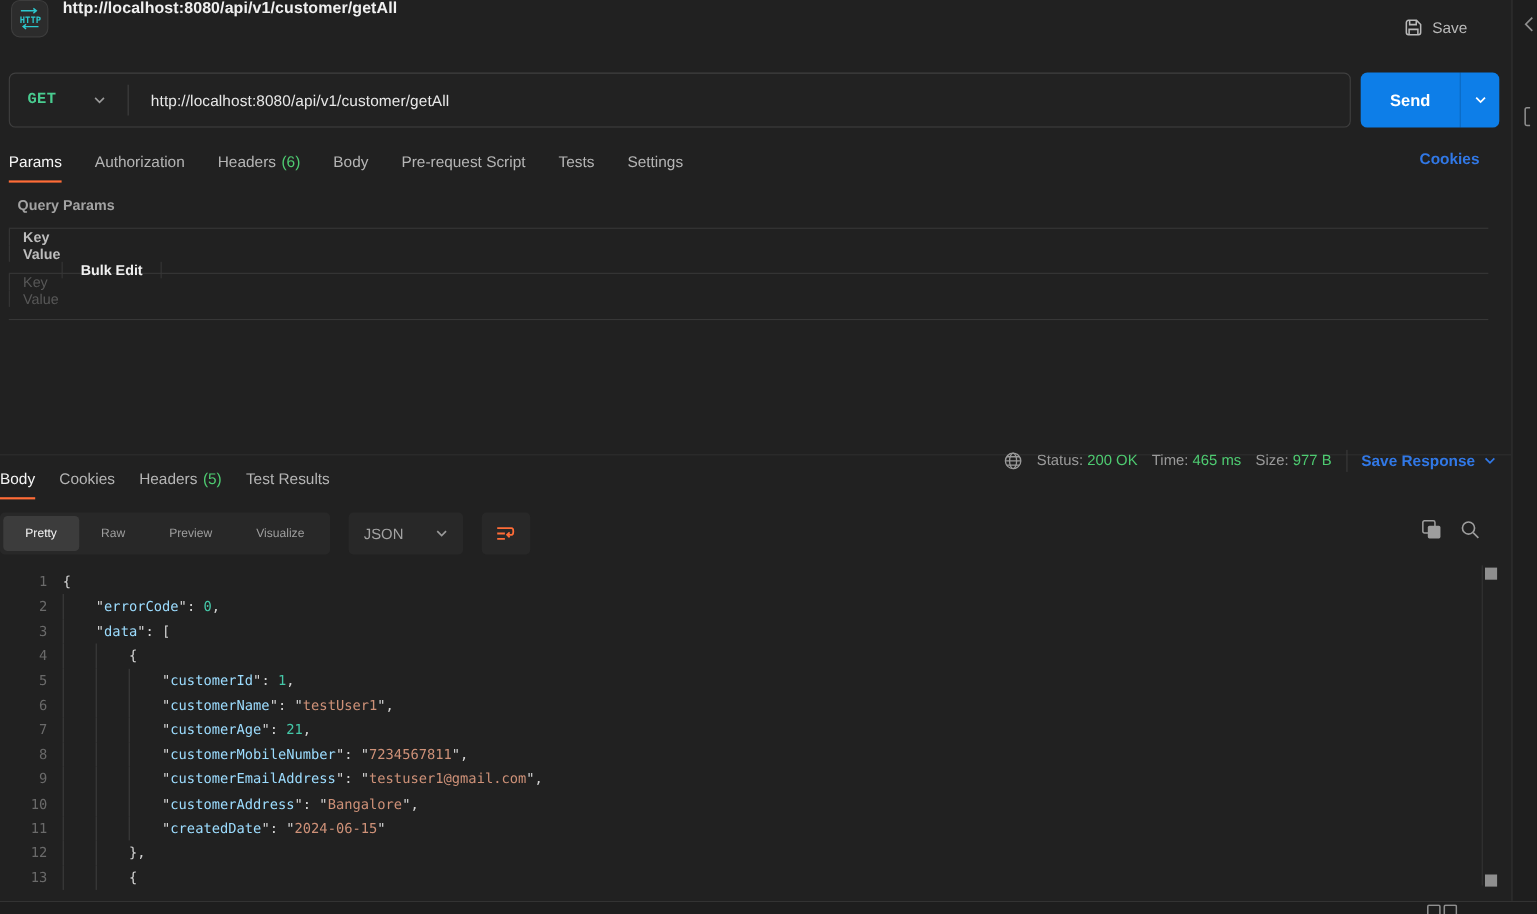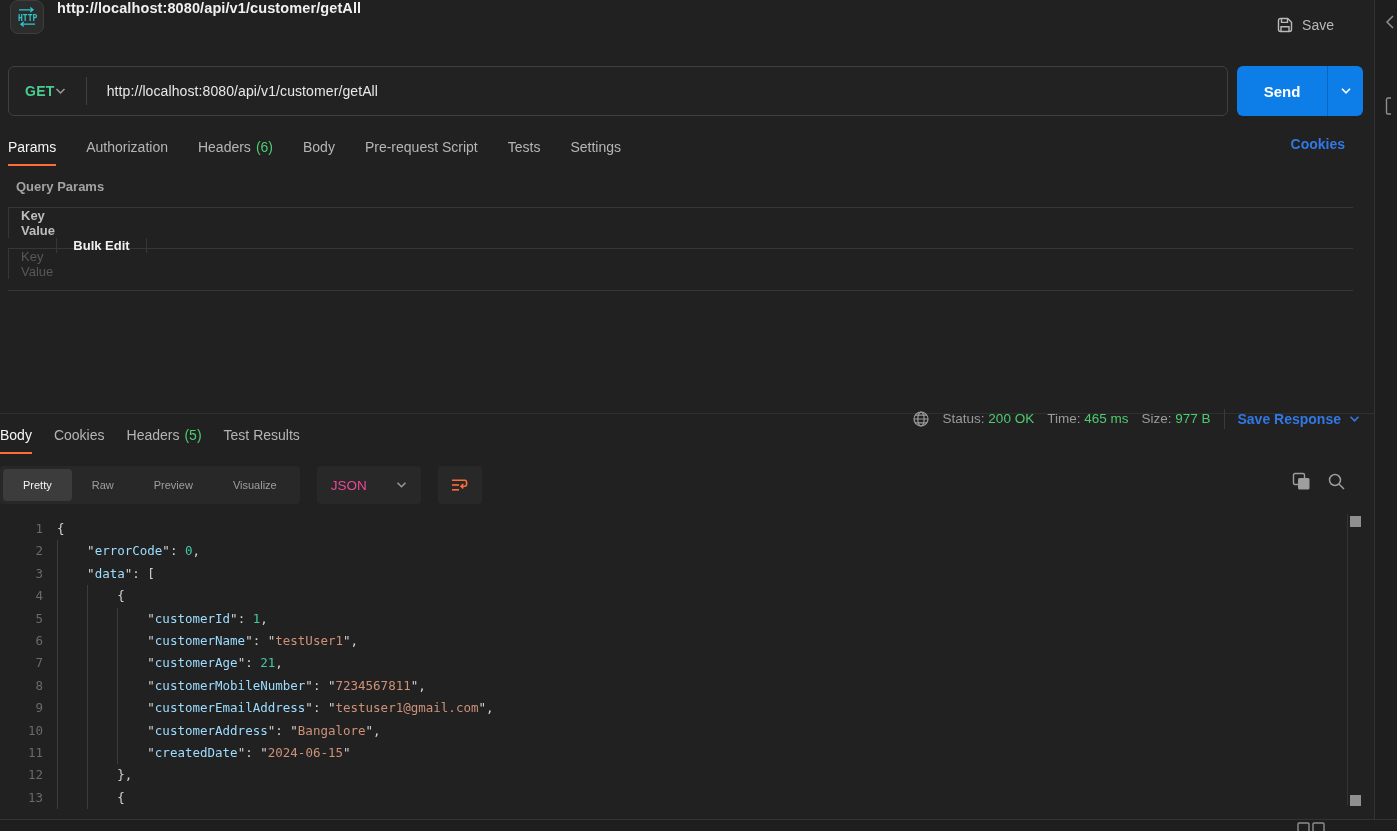--- a/index.html
+++ b/index.html
@@ -13,21 +13,21 @@
   .main{position:absolute;left:0;top:0;width:1374px;height:819px;}
 
   
   .tophdr{position:absolute;left:0;top:0;width:100%;height:52px;display:flex;align-items:flex-start;}
   .http-badge{width:34px;height:34px;margin-left:10px;border-radius:8px;background:#2c2c2c;border:1px solid #3d3d3d;display:flex;align-items:center;justify-content:center;}
   .req-title{margin-left:13px;font-size:14.5px;font-weight:bold;color:#f0f0f0;letter-spacing:.1px;}
   .save-btn{position:absolute;right:34px;top:12px;display:flex;align-items:center;gap:8px;color:#b9b9b9;font-size:14px;padding:4px 6px;cursor:pointer;}
 
   
   .req-row{position:absolute;left:8px;top:66px;height:50px;width:1220px;border:1px solid #404040;border-radius:6px;display:flex;align-items:center;background:#222222;}
-  .method{display:flex;align-items:center;padding:0 20px 0 16px;height:100%;cursor:pointer;}
+  .method{display:flex;align-items:center;gap:34px;padding:0 20px 0 16px;height:100%;cursor:pointer;font-family:Liberation Mono, monospace;}
   .method-label{color:var(--get);font-weight:bold;font-size:14px;letter-spacing:.3px;}
   .req-vdiv{width:1px;height:28px;background:#404040;}
   .url-input{flex:1;padding:0 20px;font-size:14px;color:#e8e8e8;letter-spacing:.1px;}
   .send-btn{position:absolute;left:1237px;top:66px;width:126px;height:50px;background:var(--send);border-radius:6px;display:flex;align-items:stretch;cursor:pointer;}
   .send-main{flex:1;display:flex;align-items:center;justify-content:center;font-size:15px;font-weight:bold;color:#fff;}
   .send-caret{width:36px;display:flex;align-items:center;justify-content:center;border-left:1px solid rgba(0,0,0,.18);}
 
   
   .tabs-row{position:absolute;left:8px;top:127px;height:40px;display:flex;gap:30px;align-items:stretch;}
   .tab{position:relative;display:flex;align-items:center;gap:5px;font-size:14px;color:#b5b5b5;cursor:pointer;}
@@ -59,21 +59,21 @@
   .meta-pair{color:#9a9a9a;}
   .meta-pair b{font-weight:normal;color:var(--green);}
   .meta-vdiv{width:1px;height:20px;background:#3a3a3a;}
   .save-resp{display:flex;align-items:center;gap:8px;color:var(--blue);font-weight:bold;font-size:14px;cursor:pointer;}
 
   
   .view-row{position:absolute;left:0;top:466px;height:38px;display:flex;gap:17px;align-items:center;}
   .seg{display:flex;background:#282828;border-radius:4px;height:38px;padding:3px;align-items:stretch;}
   .seg-item{display:flex;align-items:center;padding:0 20px;font-size:11px;color:#9e9e9e;border-radius:4px;cursor:pointer;}
   .seg-item.active{background:#3c3c3c;color:#f5f5f5;}
-  .json-dd{display:flex;align-items:center;gap:29px;background:#282828;border-radius:4px;height:38px;padding:0 14px;font-size:13.5px;color:#ec4899;cursor:pointer;}
+  .json-dd{display:flex;align-items:center;gap:29px;background:#282828;border-radius:4px;height:38px;padding:0 14px;font-size:13.5px;color:#a3a3a3;cursor:pointer;}
   .wrap-btn{display:flex;align-items:center;justify-content:center;background:#282828;border-radius:4px;height:38px;width:44px;cursor:pointer;}
   .resp-icons{position:absolute;right:28px;top:472px;display:flex;gap:16px;align-items:center;}
   .icon-btn{cursor:pointer;display:flex;}
 
   
   .code{position:absolute;left:0;top:518px;width:1340px;font-family:"DejaVu Sans Mono",monospace;font-size:12.5px;line-height:22.4px;}
   .code-line{display:flex;}
   .ln{flex:none;width:43px;text-align:right;color:#6a6a6a;user-select:none;}
   .lc{position:relative;margin-left:14px;white-space:pre;}
   .ig{position:absolute;top:0;bottom:0;border-left:1px solid #3c3c3c;}

